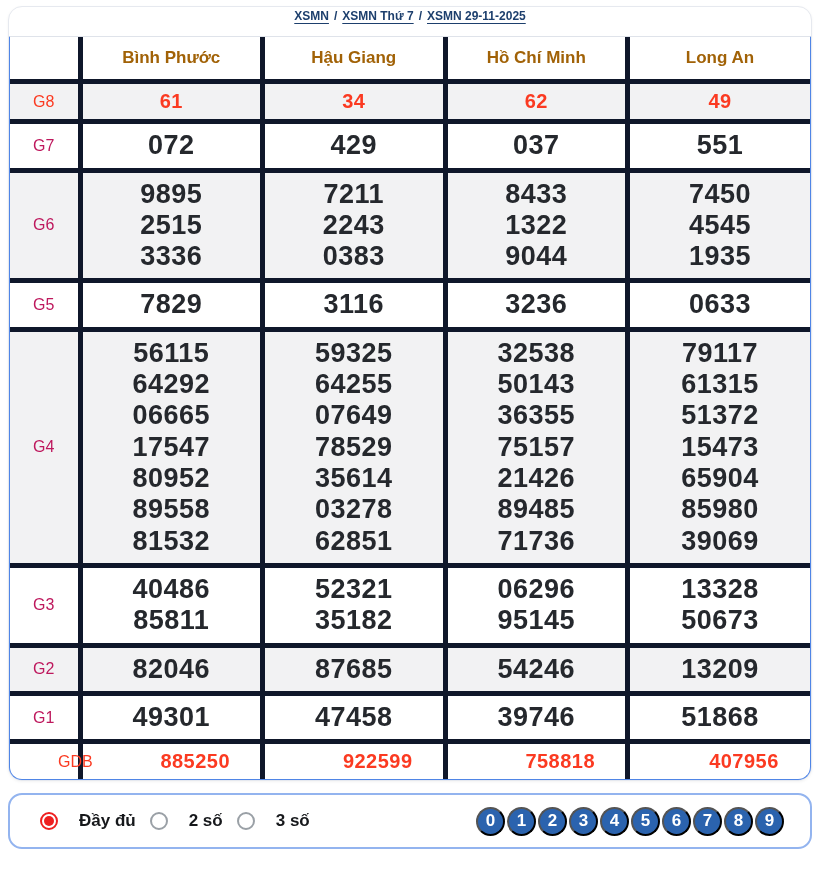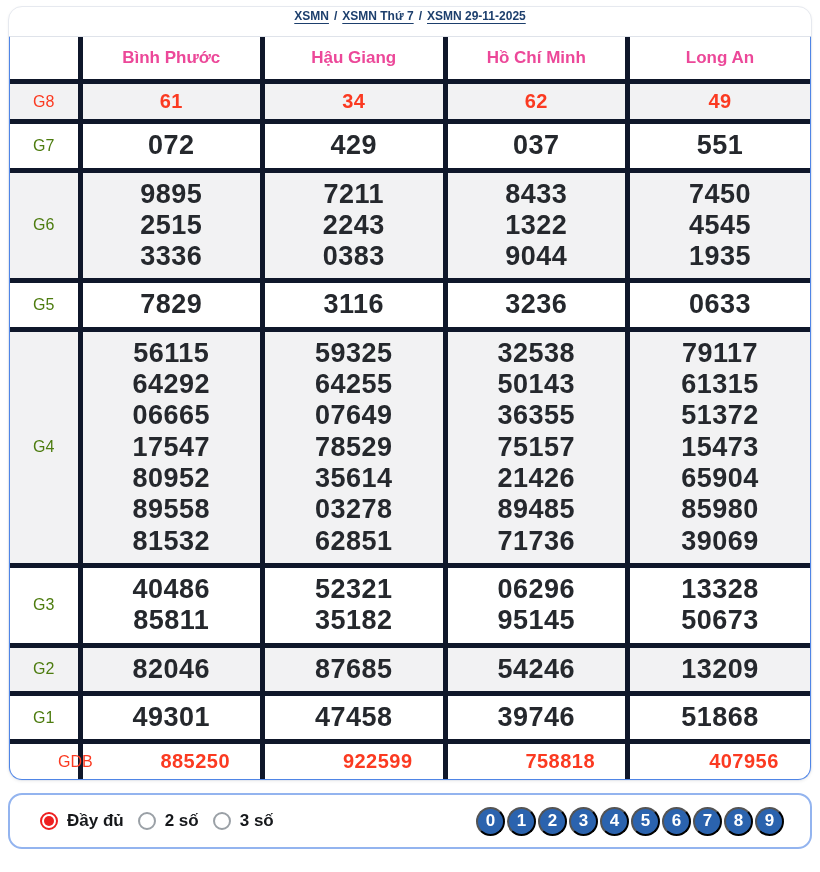--- a/index.html
+++ b/index.html
@@ -52,29 +52,29 @@
     vertical-align: middle;
   }
   th { border-top: none; }
   th:first-child, td:first-child { border-left: none; }
   th:last-child, td:last-child { border-right: none; }
   tr:last-child td { border-bottom: none; padding-left: 48px; }
 
   thead th {
     font-size: 17px;
     font-weight: 600;
-    color: #ec4899;
+    color: #a16207;
     padding: 11px 0;
     background: #fff;
   }
   tr.shaded td { background: #f2f2f3; }
 
   td.row-label {
     font-size: 16px;
-    color: #4d7c0f;
+    color: #be185d;
     font-weight: 400;
   }
   tr.highlight td.row-label { color: #fb3a21; font-weight: 500; }
 
   .num {
     font-size: 27px;
     font-weight: 700;
     color: #25282d;
     line-height: 1.16;
     letter-spacing: 0.5px;
@@ -87,21 +87,21 @@
     border: 2px solid #93b4ef;
     border-radius: 14px;
     height: 56px;
     display: flex;
     align-items: center;
     justify-content: space-between;
     padding: 0 26px 0 30px;
     background: #fff;
   }
   .radios { display: flex; align-items: center; gap: 14px; }
-  .radio-opt { display: flex; align-items: center; gap: 9px; cursor: pointer; }
+  .radio-opt { display: flex; align-items: center; gap: 21px; cursor: pointer; }
   .radio-circle {
     width: 18px; height: 18px;
     border-radius: 50%;
     border: 2px solid #9aa0a6;
     display: inline-flex;
     align-items: center;
     justify-content: center;
     background: #fff;
   }
   .radio-circle.selected { border-color: #ee1f1f; }

